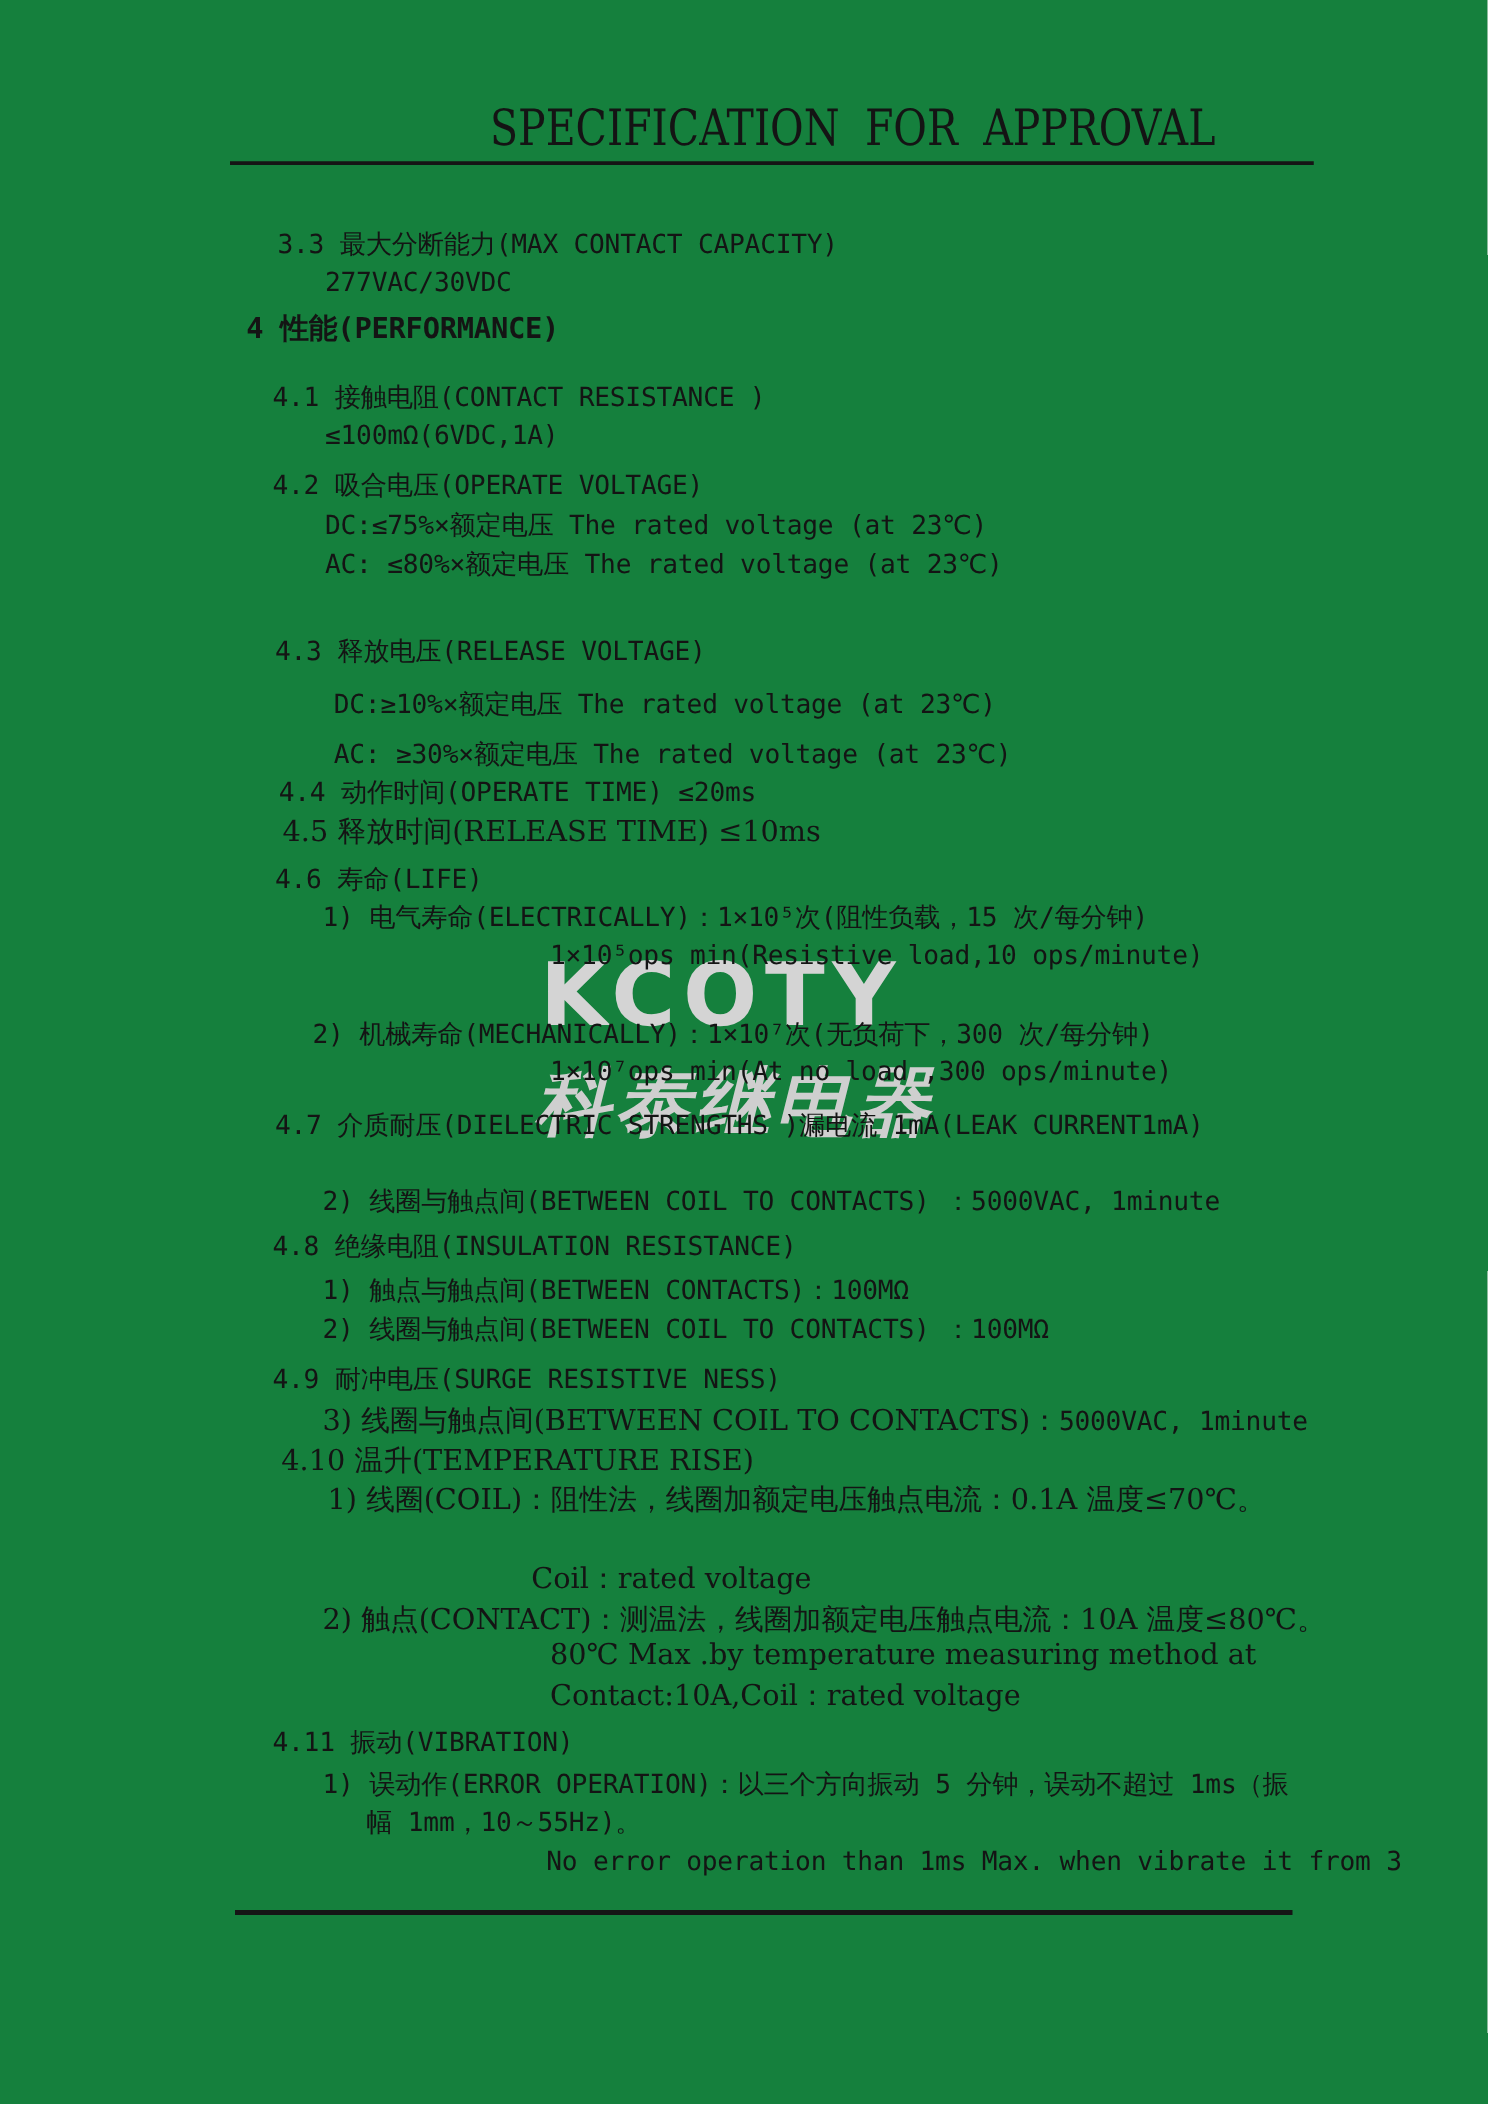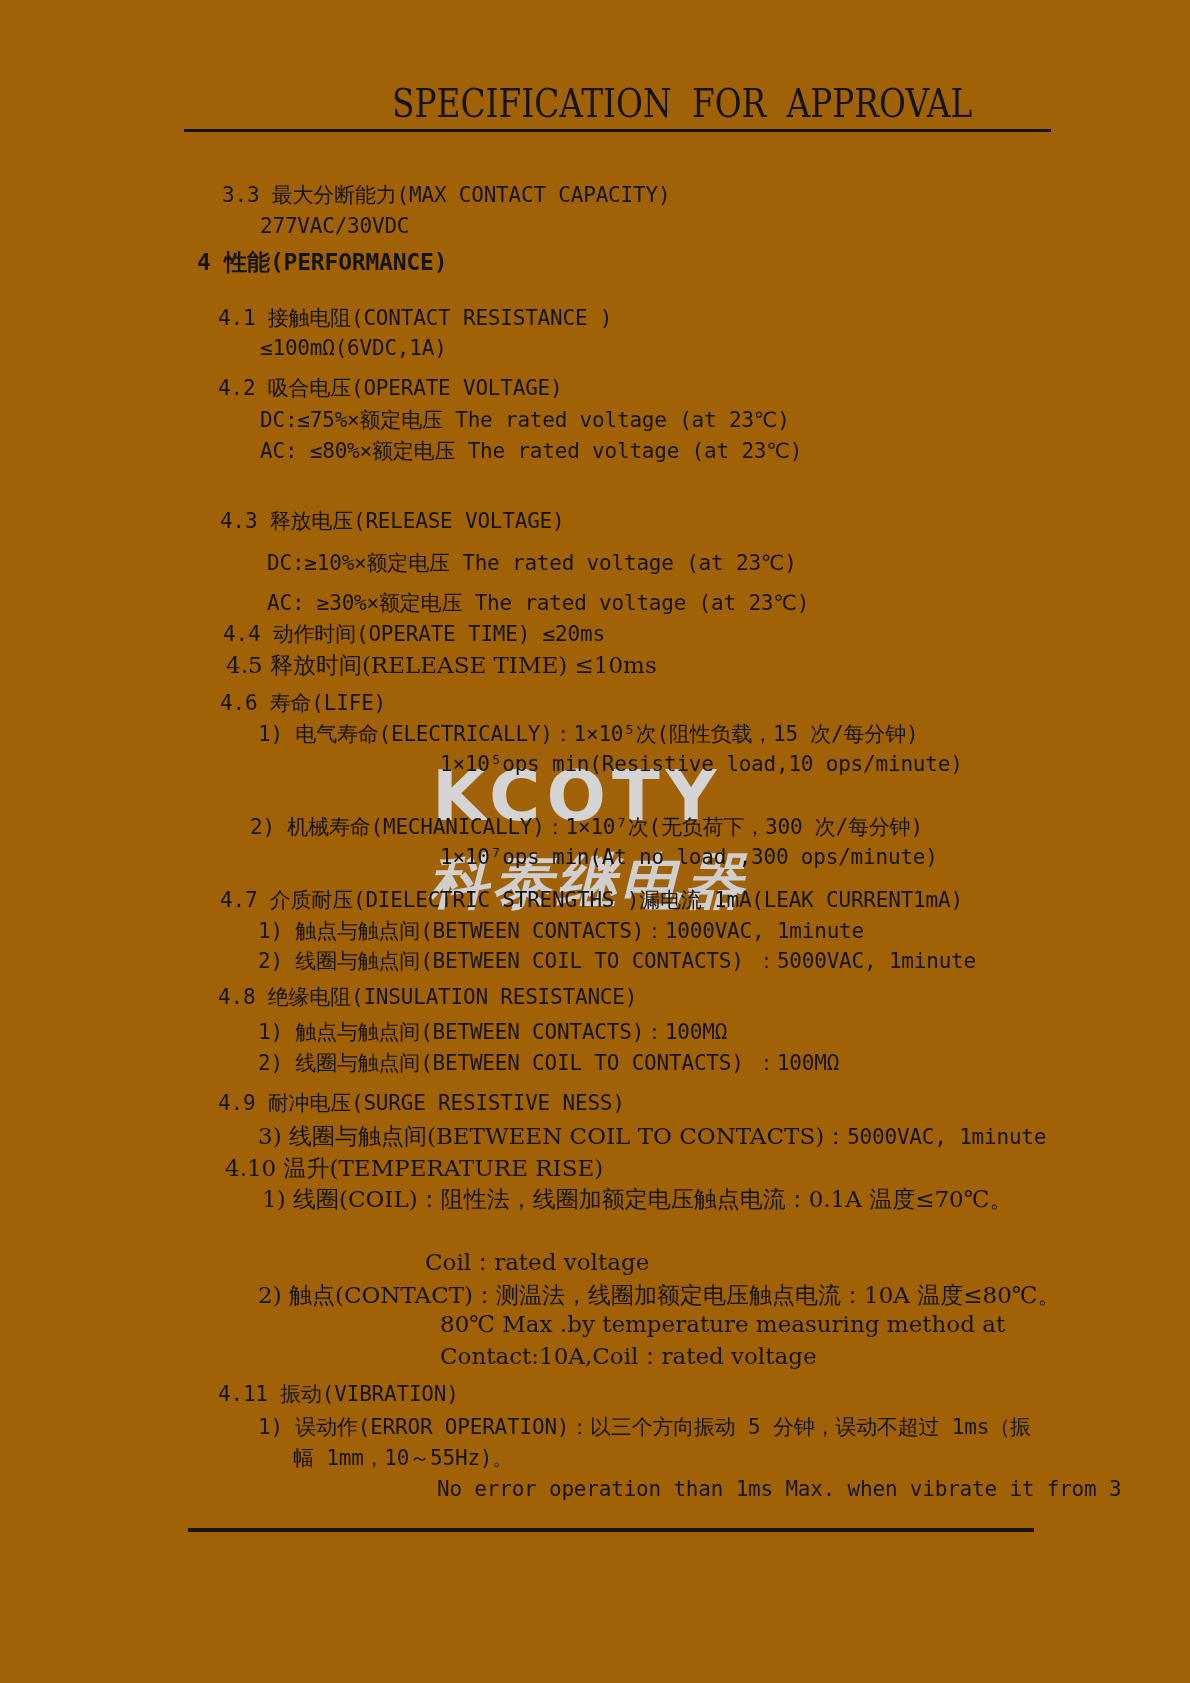--- a/index.html
+++ b/index.html
@@ -1,19 +1,19 @@
 <!DOCTYPE html>
 <html><head>
 <meta charset="utf-8">
 <style>
   html,body{margin:0;padding:0;background:#e9e9e9;}
   #page{
     position:relative;
     width:1190px;height:1683px;
-    background:#a16207;
+    background:#15803d;
     overflow:hidden;
     font-family:"DejaVu Sans", sans-serif;
     color:#111;
   }
   .ln{
     position:absolute;
     white-space:pre;
     z-index:2;
     color:#141414;
   }
@@ -89,21 +89,20 @@
   <div class="ln g" style="left:223px;top:620px">4.4 动作时间(OPERATE TIME) ≤20ms</div>
   <div class="ln sf" style="left:226px;top:650px">4.5 释放时间(RELEASE TIME) ≤10ms</div>
 
   <div class="ln g" style="left:220px;top:689px">4.6 寿命(LIFE)</div>
   <div class="ln g" style="left:258px;top:720px">1) 电气寿命(ELECTRICALLY)：1×10⁵次(阻性负载，15 次/每分钟)</div>
   <div class="ln g" style="left:440px;top:752px">1×10⁵ops min(Resistive load,10 ops/minute)</div>
   <div class="ln g" style="left:250px;top:813px">2) 机械寿命(MECHANICALLY)：1×10⁷次(无负荷下，300 次/每分钟)</div>
   <div class="ln g" style="left:440px;top:845px">1×10⁷ops min(At no load ,300 ops/minute)</div>
 
   <div class="ln g" style="left:220px;top:886px">4.7 介质耐压(DIELECTRIC STRENGTHS )漏电流 1mA(LEAK CURRENT1mA)</div>
-  <div class="ln g" style="left:258px;top:917px">1) 触点与触点间(BETWEEN CONTACTS)：1000VAC, 1minute</div>
   <div class="ln g" style="left:258px;top:947px">2) 线圈与触点间(BETWEEN COIL TO CONTACTS) ：5000VAC, 1minute</div>
 
   <div class="ln g" style="left:218px;top:983px">4.8 绝缘电阻(INSULATION RESISTANCE)</div>
   <div class="ln g" style="left:258px;top:1018px">1) 触点与触点间(BETWEEN CONTACTS)：100MΩ</div>
   <div class="ln g" style="left:258px;top:1049px">2) 线圈与触点间(BETWEEN COIL TO CONTACTS) ：100MΩ</div>
 
   <div class="ln g" style="left:218px;top:1089px">4.9 耐冲电压(SURGE RESISTIVE NESS)</div>
   <div class="ln" style="left:258px;top:1121px"><span class="sf">3) 线圈与触点间(BETWEEN COIL TO CONTACTS)：</span><span class="g">5000VAC, 1minute</span></div>
 
   <div class="ln sf" style="left:225px;top:1153px">4.10 温升(TEMPERATURE RISE)</div>

